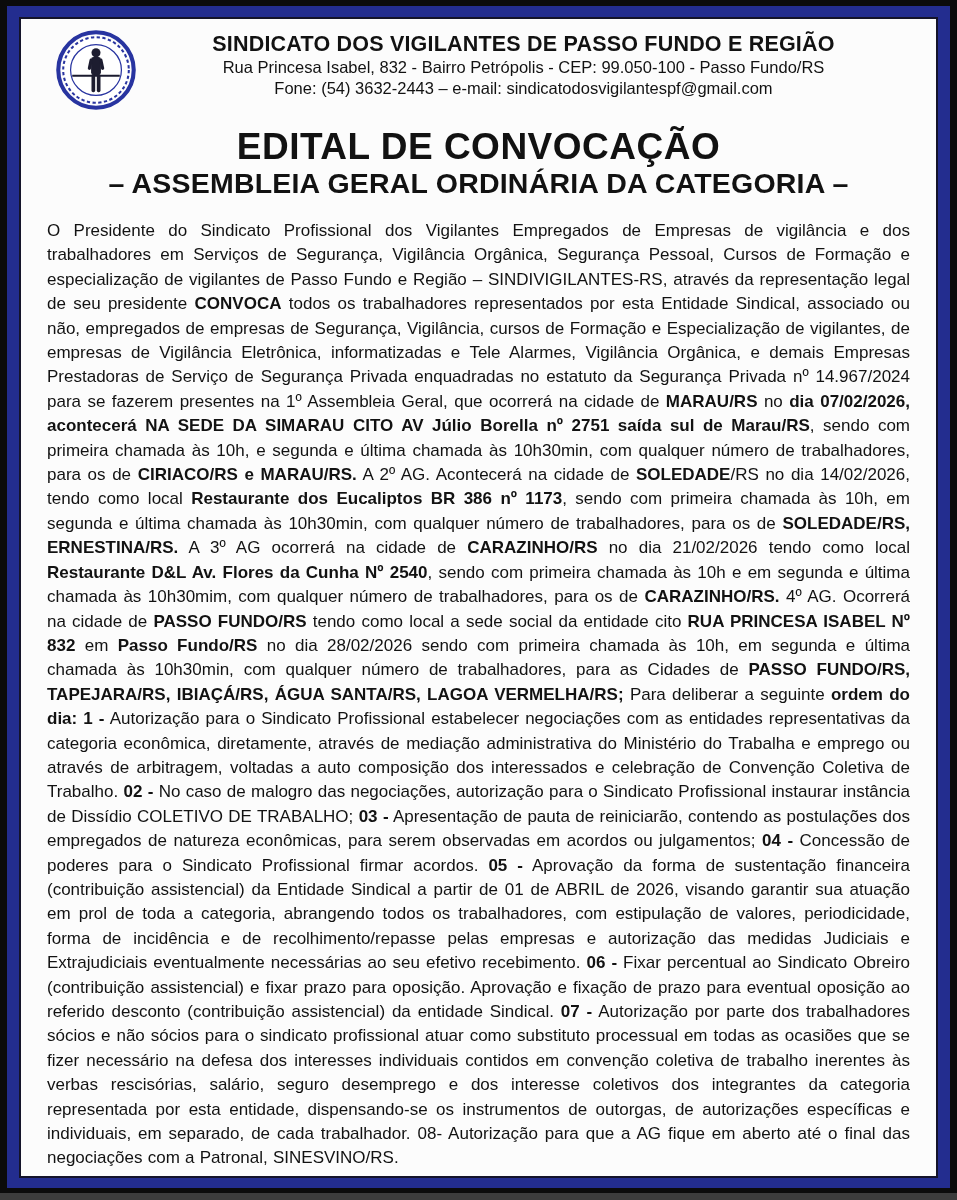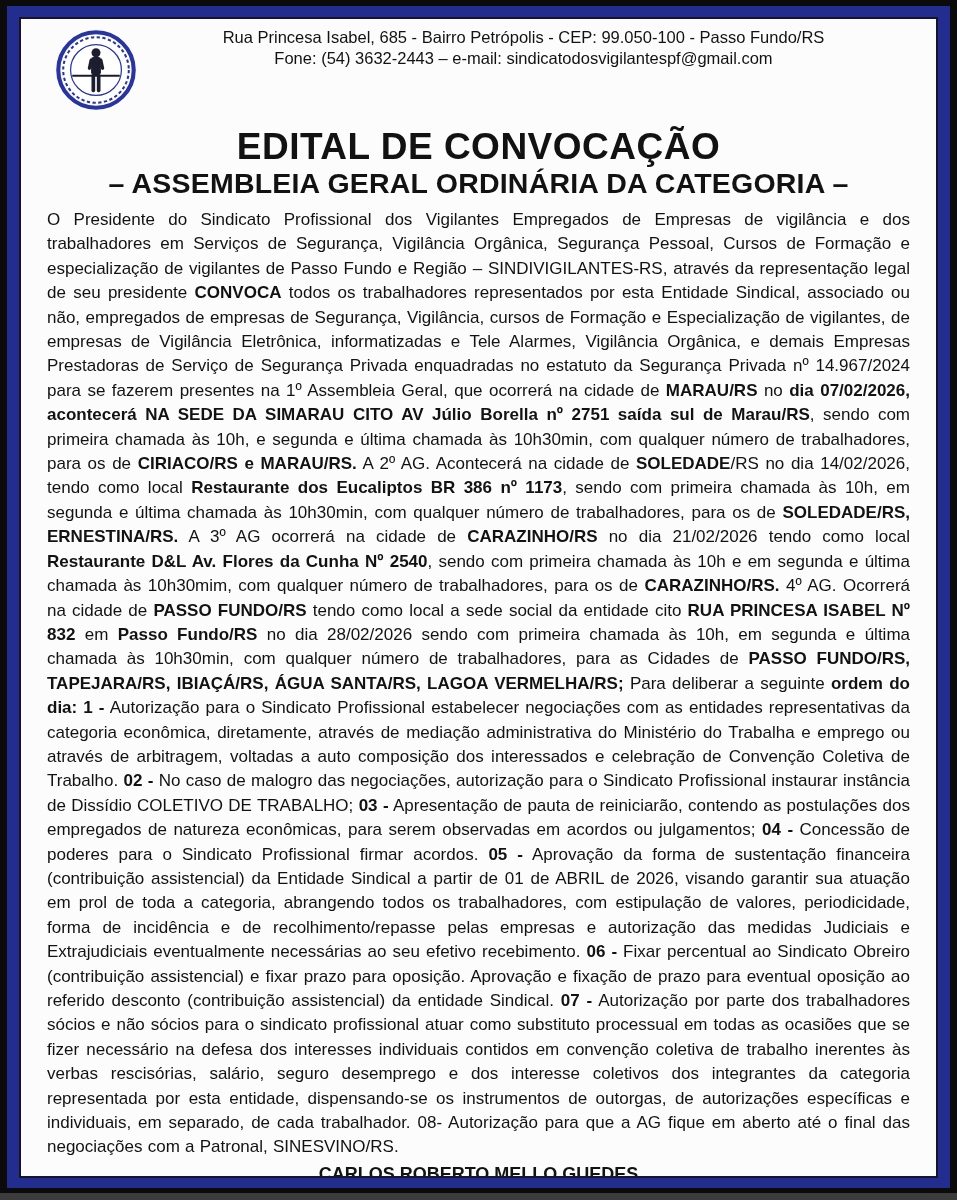--- a/index.html
+++ b/index.html
@@ -40,21 +40,21 @@
     padding-top:4px;
   }
   .addr{font-size:16.5px;line-height:21px;}
   
   .doc-title{
     text-align:center;font-weight:bold;font-size:37px;line-height:40px;
     letter-spacing:.5px;margin-top:12px;
   }
   .doc-subtitle{
     text-align:center;font-weight:bold;font-size:28.5px;line-height:32px;
-    letter-spacing:.2px;margin-bottom:9px;
+    letter-spacing:.2px;margin-bottom:20px;
   }
   
   .body-text{
     font-size:17px;line-height:24.4px;
     text-align:justify;text-justify:inter-word;
     word-spacing:.5px;
   }
   .body-text b{font-weight:bold;}
   
   .signature{text-align:center;margin-top:2px;}
@@ -77,21 +77,22 @@
           <g fill="#1d1d30">
             <circle cx="50" cy="29" r="5.5"></circle>
             <rect x="44" y="34" width="12" height="22" rx="3"></rect>
             <rect x="41" y="36" width="4" height="14" rx="2" transform="rotate(12 43 43)"></rect>
             <rect x="55" y="36" width="4" height="14" rx="2" transform="rotate(-12 57 43)"></rect>
             <rect x="44.5" y="55" width="4.5" height="22" rx="2"></rect>
             <rect x="51" y="55" width="4.5" height="22" rx="2"></rect>
           </g>
         </svg>
         <div class="header-text">
-          <div class="addr">Rua Princesa Isabel, 685 - Bairro Petrópolis - CEP: 99.050-100 - Passo Fundo/RS</div>
+          <div class="org-name">SINDICATO DOS VIGILANTES DE PASSO FUNDO E REGIÃO</div>
+          <div class="addr">Rua Princesa Isabel, 832 - Bairro Petrópolis - CEP: 99.050-100 - Passo Fundo/RS</div>
           <div class="addr">Fone: (54) 3632-2443 – e-mail: sindicatodosvigilantespf@gmail.com</div>
         </div>
       </div>
 
       <div class="doc-title">EDITAL DE CONVOCAÇÃO</div>
       <div class="doc-subtitle">– ASSEMBLEIA GERAL ORDINÁRIA DA CATEGORIA –</div>
 
       <div class="body-text"><span>O Presidente do Sindicato Profissional dos Vigilantes Empregados de Empresas de vigilância e dos trabalhadores em Serviços de Segurança, Vigilância Orgânica, Segurança Pessoal, Cursos de Formação e especialização de vigilantes de Passo Fundo e Região – SINDIVIGILANTES-RS, através da representação legal de seu presidente </span><b>CONVOCA</b><span> todos os trabalhadores representados por esta Entidade Sindical, associado ou não, empregados de empresas de Segurança, Vigilância, cursos de Formação e Especialização de vigilantes, de empresas de Vigilância Eletrônica, informatizadas e Tele Alarmes, Vigilância Orgânica, e demais Empresas Prestadoras de Serviço de Segurança Privada enquadradas no estatuto da Segurança Privada nº 14.967/2024 para se fazerem presentes na 1º Assembleia Geral, que ocorrerá na cidade de </span><b>MARAU/RS</b><span> no </span><b>dia 07/02/2026, acontecerá NA SEDE DA SIMARAU CITO AV Júlio Borella nº 2751 saída sul de Marau/RS</b><span>, sendo com primeira chamada às 10h, e segunda e última chamada às 10h30min, com qualquer número de trabalhadores, para os de </span><b>CIRIACO/RS e MARAU/RS.</b><span> A 2º AG. Acontecerá na cidade de </span><b>SOLEDADE</b><span>/RS no dia 14/02/2026, tendo como local </span><b>Restaurante dos Eucaliptos BR 386 nº 1173</b><span>, sendo com primeira chamada às 10h, em segunda e última chamada às 10h30min, com qualquer número de trabalhadores, para os de </span><b>SOLEDADE/RS, ERNESTINA/RS.</b><span> A 3º AG ocorrerá na cidade de </span><b>CARAZINHO/RS</b><span> no dia 21/02/2026 tendo como local </span><b>Restaurante D&amp;L Av. Flores da Cunha Nº 2540</b><span>, sendo com primeira chamada às 10h e em segunda e última chamada às 10h30mim, com qualquer número de trabalhadores, para os de </span><b>CARAZINHO/RS.</b><span> 4º AG. Ocorrerá na cidade de </span><b>PASSO FUNDO/RS</b><span> tendo como local a sede social da entidade cito </span><b>RUA PRINCESA ISABEL Nº 832</b><span> em </span><b>Passo Fundo/RS</b><span> no dia 28/02/2026 sendo com primeira chamada às 10h, em segunda e última chamada às 10h30min, com qualquer número de trabalhadores, para as Cidades de </span><b>PASSO FUNDO/RS, TAPEJARA/RS, IBIAÇÁ/RS, ÁGUA SANTA/RS, LAGOA VERMELHA/RS;</b><span> Para deliberar a seguinte </span><b>ordem do dia: 1 -</b><span> Autorização para o Sindicato Profissional estabelecer negociações com as entidades representativas da categoria econômica, diretamente, através de mediação administrativa do Ministério do Trabalha e emprego ou através de arbitragem, voltadas a auto composição dos interessados e celebração de Convenção Coletiva de Trabalho. </span><b>02 -</b><span> No caso de malogro das negociações, autorização para o Sindicato Profissional instaurar instância de Dissídio COLETIVO DE TRABALHO; </span><b>03 -</b><span> Apresentação de pauta de reiniciarão, contendo as postulações dos empregados de natureza econômicas, para serem observadas em acordos ou julgamentos; </span><b>04 -</b><span> Concessão de poderes para o Sindicato Profissional firmar acordos. </span><b>05 -</b><span> Aprovação da forma de sustentação financeira (contribuição assistencial) da Entidade Sindical a partir de 01 de ABRIL de 2026, visando garantir sua atuação em prol de toda a categoria, abrangendo todos os trabalhadores, com estipulação de valores, periodicidade, forma de incidência e de recolhimento/repasse pelas empresas e autorização das medidas Judiciais e Extrajudiciais eventualmente necessárias ao seu efetivo recebimento. </span><b>06 -</b><span> Fixar percentual ao Sindicato Obreiro (contribuição assistencial) e fixar prazo para oposição. Aprovação e fixação de prazo para eventual oposição ao referido desconto (contribuição assistencial) da entidade Sindical. </span><b>07 -</b><span> Autorização por parte dos trabalhadores sócios e não sócios para o sindicato profissional atuar como substituto processual em todas as ocasiões que se fizer necessário na defesa dos interesses individuais contidos em convenção coletiva de trabalho inerentes às verbas rescisórias, salário, seguro desemprego e dos interesse coletivos dos integrantes da categoria representada por esta entidade, dispensando-se os instrumentos de outorgas, de autorizações específicas e individuais, em separado, de cada trabalhador. 08- Autorização para que a AG fique em aberto até o final das negociações com a  Patronal, SINESVINO/RS.</span></div>
 
       <div class="signature">

